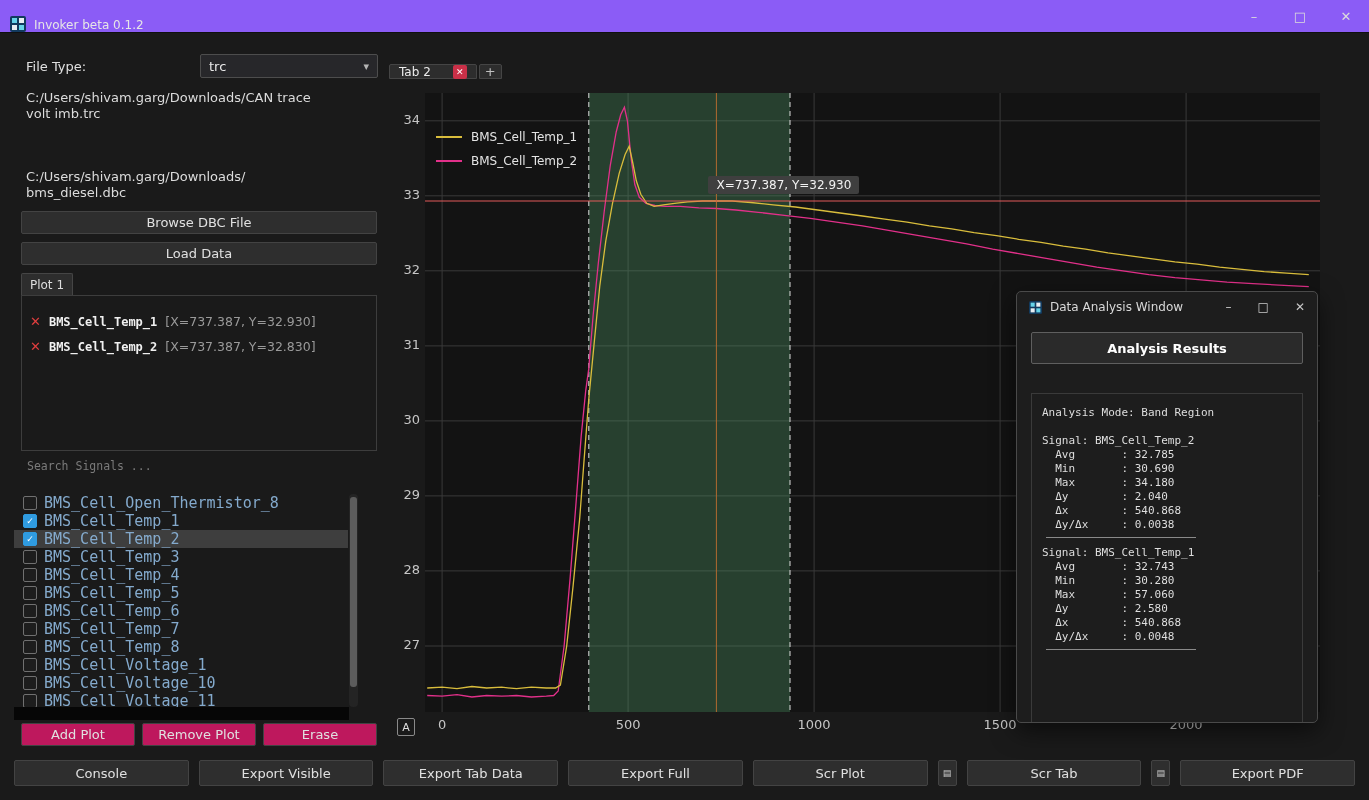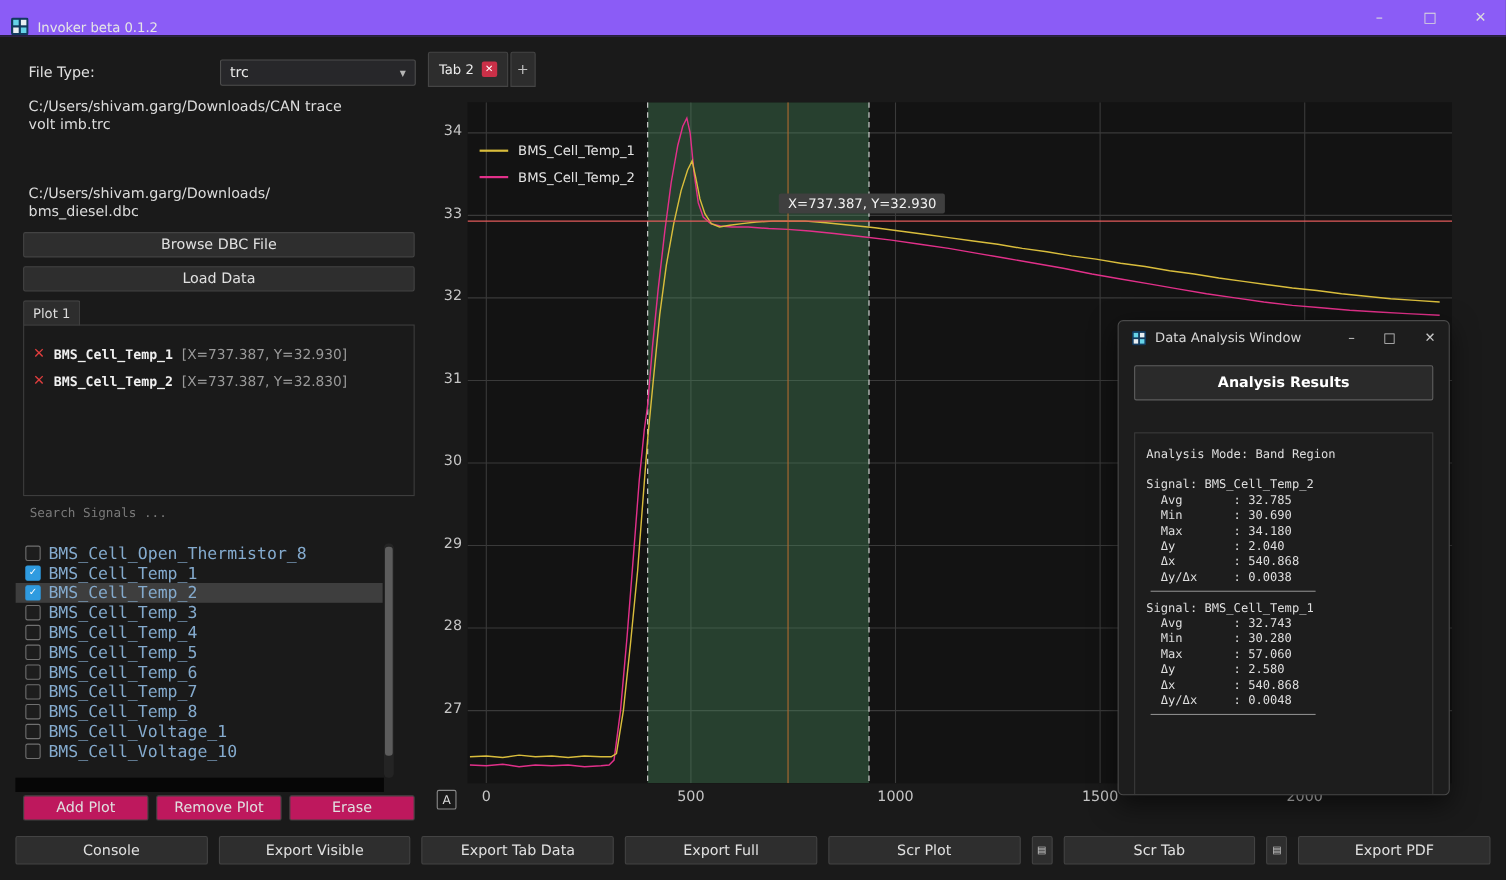--- a/index.html
+++ b/index.html
@@ -46,21 +46,21 @@
   .sig-label{font-family:"DejaVu Sans Mono","Liberation Mono",monospace;font-size:15px;color:#84aacd;white-space:nowrap;}
   .hbar{position:absolute;top:675px;left:14px;width:335px;height:13px;background:#060606;}
   .vscroll{position:absolute;top:462px;left:349px;width:9px;height:213px;background:#242424;border-radius:4px;}
   .vscroll .thumb{position:absolute;top:3px;left:1px;width:7px;height:190px;background:#5c5c5c;border-radius:3px;}
   .plot-actions{position:absolute;top:691px;left:21px;width:356px;display:flex;gap:7px;}
   .plot-actions button{flex:1;height:23px;background:#be185d;border:1px solid #434343;border-radius:2px;
     color:#e0e0e0;font-size:13px;font-family:inherit;}
 
   
   .tabbar{position:absolute;left:389px;top:54px;height:25px;display:flex;align-items:flex-end;gap:2px;}
-  .tab{height:32px;background:#2d2d2d;border:1px solid #454545;display:flex;align-items:center;gap:7px;
+  .tab{height:15px;background:#2d2d2d;border:1px solid #454545;display:flex;align-items:center;gap:22px;
     padding:0 9px;color:#ececec;font-size:12px;border-radius:2px 2px 0 0;box-sizing:border-box;}
   .tab-close{width:14px;height:14px;background:#ca3048;border-radius:2px;color:#ffffff;font-size:9px;
     display:flex;align-items:center;justify-content:center;font-weight:bold;}
   .tab.plus{width:23px;padding:0;justify-content:center;color:#c0c0c0;font-size:13px;}
   .plot-container{position:absolute;left:388px;top:88px;width:944px;height:660px;}
   #plot-svg{position:absolute;left:37px;top:5px;width:895px;height:619px;background:#131313;}
   .ytick{position:absolute;left:0;width:32px;text-align:right;font-size:13px;color:#c6c6c6;height:18px;}
   .xtick{position:absolute;top:629px;font-size:13px;color:#c6c6c6;transform:translateX(-50%);}
   .autoscale{position:absolute;left:9px;top:630px;width:16px;height:16px;border:1px solid #8a8a8a;color:#dddddd;
     font-size:11px;display:flex;align-items:center;justify-content:center;border-radius:2px;background:#1a1a1a;}
@@ -179,20 +179,24 @@
           <span class="cb"></span>
           <span class="sig-label">BMS_Cell_Temp_8</span>
         </div>
         <div class="sig-row">
           <span class="cb"></span>
           <span class="sig-label">BMS_Cell_Voltage_1</span>
         </div>
         <div class="sig-row">
           <span class="cb"></span>
           <span class="sig-label">BMS_Cell_Voltage_10</span>
+        </div>
+        <div class="sig-row">
+          <span class="cb"></span>
+          <span class="sig-label">BMS_Cell_Voltage_11</span>
         </div>
       </div>
     <div class="hbar"></div>
     <div class="vscroll">
       <div class="thumb"></div>
     </div>
     <div class="plot-actions">
       <button>Add Plot</button>
       <button>Remove Plot</button>
       <button>Erase</button>

